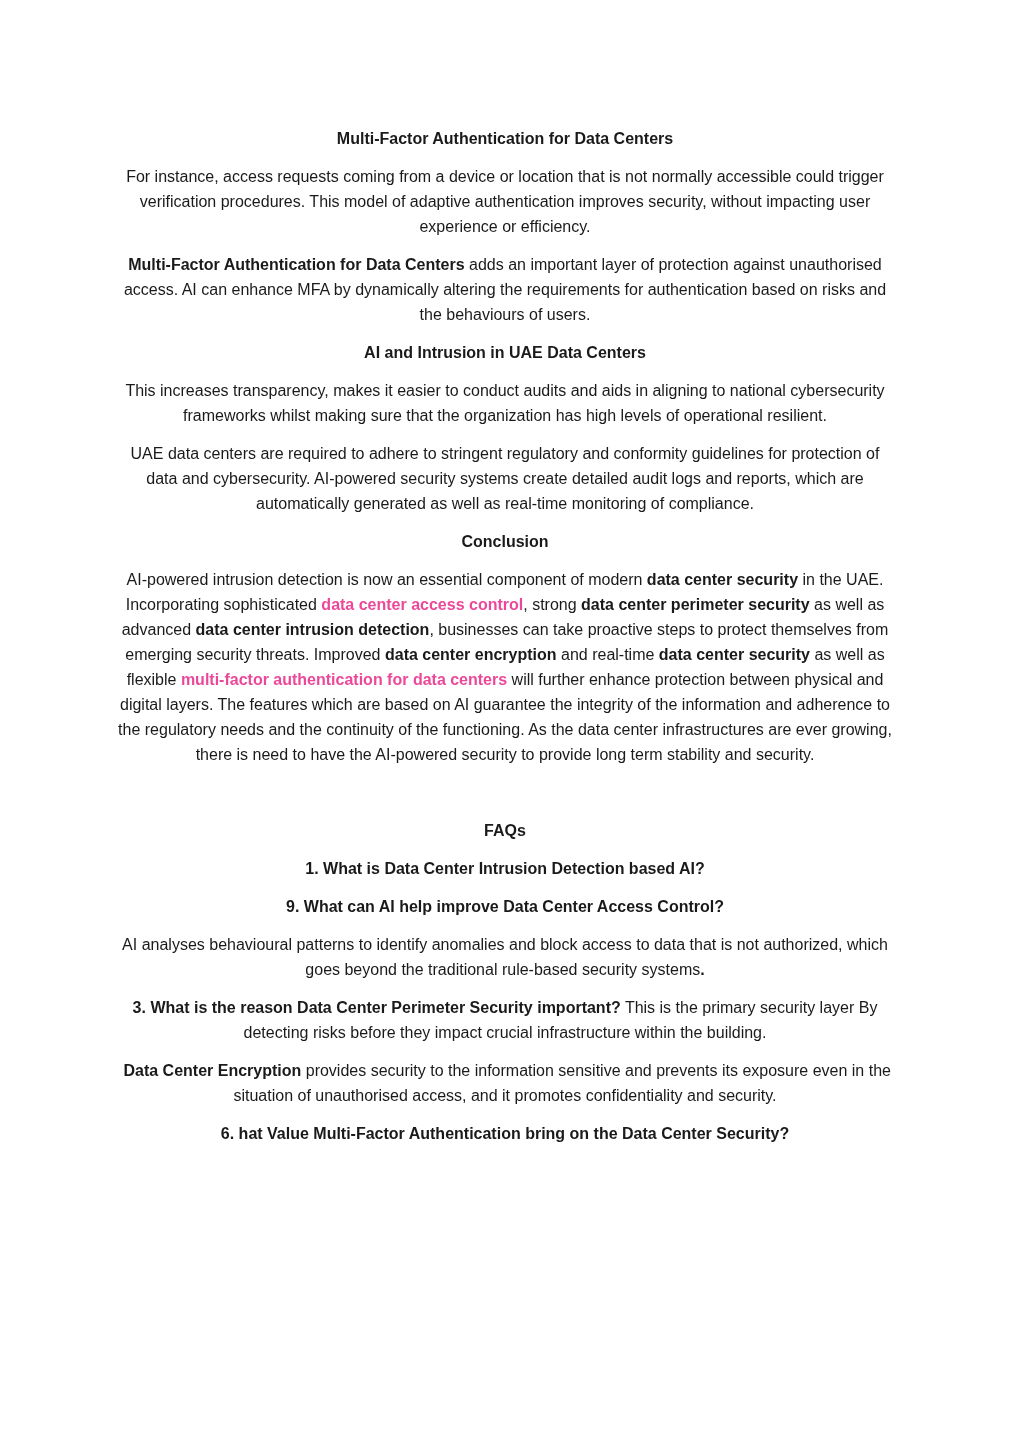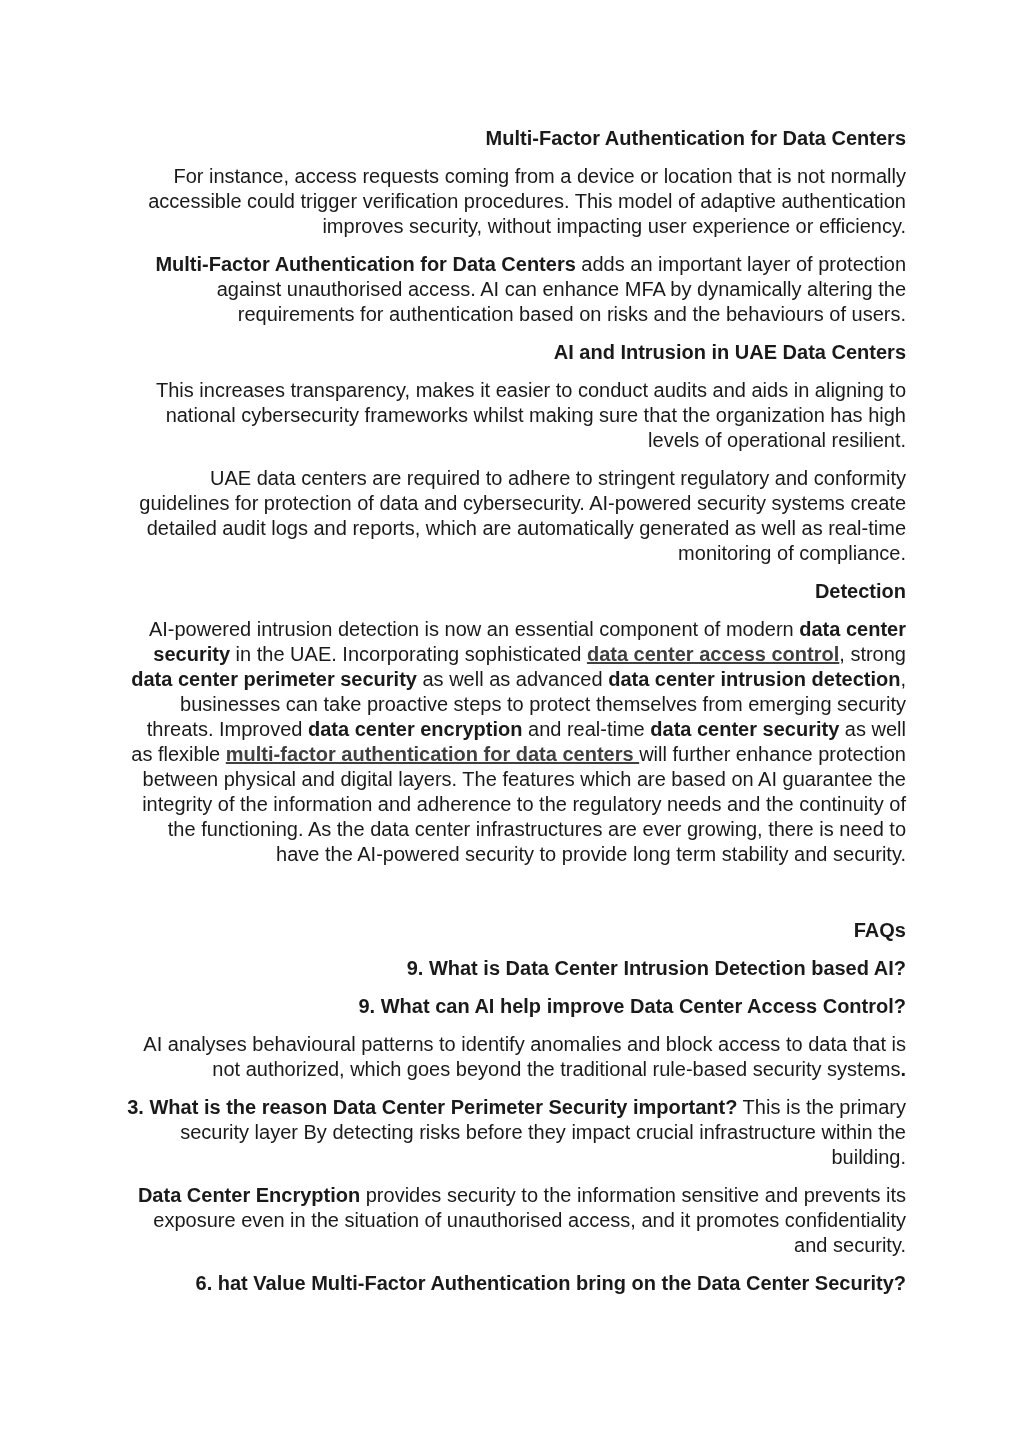--- a/index.html
+++ b/index.html
@@ -10,37 +10,36 @@
   .page {
     position: relative;
     width: 1023px;
     height: 1447px;
     background: #ffffff;
     overflow: hidden;
     font-family: "Liberation Sans", "DejaVu Sans", sans-serif;
   }
   .content {
     position: absolute;
-    left: 124px;
+    left: 114px;
     top: 126px;
     width: 782px;
-    font-size: 20px;
+    font-size: 16px;
     line-height: 25px;
     color: #1a1a1a;
-    text-align: right;
+    text-align: center;
   }
   .content p {
     margin: 0 0 13px 0;
     white-space: pre-wrap;
   }
   .b { font-weight: bold; }
   a.doclink {
-    color: #404040;
+    color: #ec4899;
     font-weight: bold;
-    text-decoration: underline;
     cursor: pointer;
   }
   .spacer {
     height: 38px;
   }
 </style>
 </head>
 <body>
 
 <div class="page">
@@ -51,29 +50,29 @@
     <p><span>For instance, access requests coming from a device or location that is not normally accessible could trigger verification procedures. This model of adaptive authentication improves security, without impacting user experience or efficiency.</span></p>
 
     <p><span class="b">Multi-Factor Authentication for Data Centers</span><span> adds an important layer of protection against unauthorised access. AI can enhance MFA by dynamically altering the requirements for authentication based on risks and the behaviours of users.</span></p>
 
     <p class="b"><span>AI and Intrusion in UAE Data Centers</span></p>
 
     <p><span>This increases transparency, makes it easier to conduct audits and aids in aligning to national cybersecurity frameworks whilst making sure that the organization has high levels of operational resilient.</span></p>
 
     <p><span>UAE data centers are required to adhere to stringent regulatory and conformity guidelines for protection of data and cybersecurity. AI-powered security systems create detailed audit logs and reports, which are automatically generated as well as real-time monitoring of compliance.</span></p>
 
-    <p class="b"><span>Detection</span></p>
+    <p class="b"><span>Conclusion</span></p>
 
     <p><span>AI-powered intrusion detection is now an essential component of modern </span><span class="b">data center security</span><span> in the UAE. Incorporating sophisticated </span><a class="doclink">data center access control</a><span>, strong </span><span class="b">data center perimeter security</span><span> as well as advanced </span><span class="b">data center intrusion detection</span><span>, businesses can take proactive steps to protect themselves from emerging security threats. Improved </span><span class="b">data center encryption</span><span> and real-time </span><span class="b">data center security</span><span> as well as flexible </span><a class="doclink">multi-factor authentication for data centers </a><span>will further enhance protection between physical and digital layers. The features which are based on AI guarantee the integrity of the information and adherence to the regulatory needs and the continuity of the functioning. As the data center infrastructures are ever growing, there is need to have the AI-powered security to provide long term stability and security.</span></p>
 
     <div class="spacer"></div>
 
     <p class="b"><span>FAQs</span></p>
 
-    <p><span class="b">9. What is Data Center Intrusion Detection based AI?</span><br></p>
+    <p><span class="b">1. What is Data Center Intrusion Detection based AI?</span><br></p>
 
     <p class="b"><span>9. What can AI help improve Data Center Access Control?</span></p>
 
     <p><span>AI analyses behavioural patterns to identify anomalies and block access to data that is not authorized, which goes beyond the traditional rule-based security systems</span><span class="b">.</span></p>
 
     <p><span class="b">3. What is the reason Data Center Perimeter Security important?</span><span> This is the primary security layer By detecting risks before they impact crucial infrastructure within the building.</span></p>
 
 
     <p><span> </span><span class="b">Data Center Encryption</span><span> provides security to the information sensitive and prevents its exposure even in the situation of unauthorised access, and it promotes confidentiality and security.</span></p>
 

